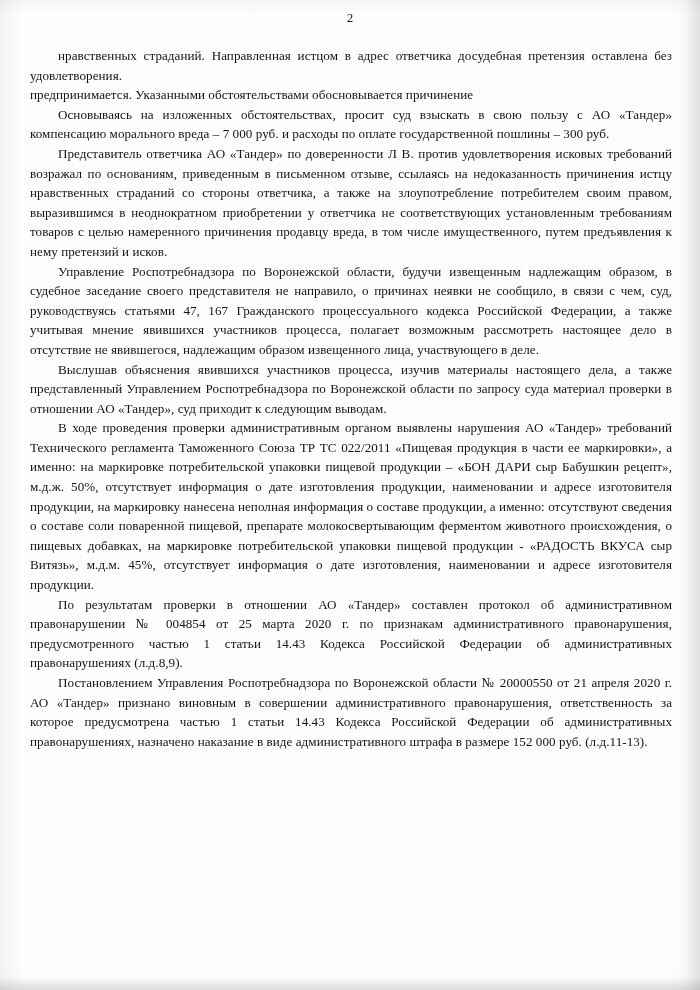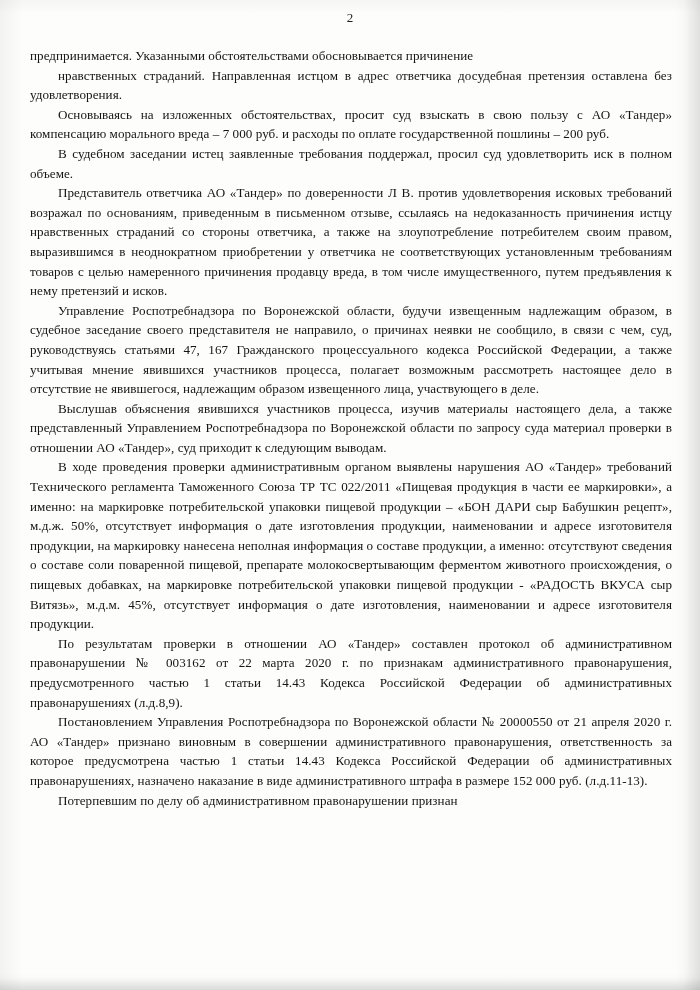--- a/index.html
+++ b/index.html
@@ -80,28 +80,26 @@
   }
 </style>
 </head>
 <body>
 
 <div class="page">
 
   <div class="page-number">2</div>
 
   <div class="doc-body">
+    <p class="para indent">нравственных страданий. Направленная истцом в адрес ответчика досудебная претензия оставлена без удовлетворения.</p>
     <p class="para">предпринимается. Указанными обстоятельствами обосновывается причинение</p>
-    <p class="para indent">нравственных страданий. Направленная истцом в адрес ответчика досудебная претензия оставлена без удовлетворения.</p>
-    <p class="para indent">Основываясь на изложенных обстоятельствах, просит суд взыскать в свою пользу с АО «Тандер» компенсацию морального вреда – 7 000 руб. и расходы по оплате государственной пошлины – 200 руб.</p>
-    <p class="para indent">В судебном заседании истец заявленные требования поддержал, просил суд удовлетворить иск в полном объеме.</p>
+    <p class="para indent">Основываясь на изложенных обстоятельствах, просит суд взыскать в свою пользу с АО «Тандер» компенсацию морального вреда – 7 000 руб. и расходы по оплате государственной пошлины – 300 руб.</p>
     <p class="para indent">Представитель ответчика АО «Тандер» по доверенности Л В. против удовлетворения исковых требований возражал по основаниям, приведенным в письменном отзыве, ссылаясь на недоказанность причинения истцу нравственных страданий со стороны ответчика, а также на злоупотребление потребителем своим правом, выразившимся в неоднократном приобретении у ответчика не соответствующих установленным требованиям товаров с целью намеренного причинения продавцу вреда, в том числе имущественного, путем предъявления к нему претензий и исков.</p>
     <p class="para indent">Управление Роспотребнадзора по Воронежской области, будучи извещенным надлежащим образом, в судебное заседание своего представителя не направило, о причинах неявки не сообщило, в связи с чем, суд, руководствуясь статьями 47, 167 Гражданского процессуального кодекса Российской Федерации, а также учитывая мнение явившихся участников процесса, полагает возможным рассмотреть настоящее дело в отсутствие не явившегося, надлежащим образом извещенного лица, участвующего в деле.</p>
     <p class="para indent">Выслушав объяснения явившихся участников процесса, изучив материалы настоящего дела, а также представленный Управлением Роспотребнадзора по Воронежской области по запросу суда материал проверки в отношении АО «Тандер», суд приходит к следующим выводам.</p>
     <p class="para indent">В ходе проведения проверки административным органом выявлены нарушения АО «Тандер» требований Технического регламента Таможенного Союза ТР ТС 022/2011 «Пищевая продукция в части ее маркировки», а именно: на маркировке потребительской упаковки пищевой продукции – «БОН ДАРИ сыр Бабушкин рецепт», м.д.ж. 50%, отсутствует информация о дате изготовления продукции, наименовании и адресе изготовителя продукции, на маркировку нанесена неполная информация о составе продукции, а именно: отсутствуют сведения о составе соли поваренной пищевой, препарате молокосвертывающим ферментом животного происхождения, о пищевых добавках, на маркировке потребительской упаковки пищевой продукции - «РАДОСТЬ ВКУСА сыр Витязь», м.д.м. 45%, отсутствует информация о дате изготовления, наименовании и адресе изготовителя продукции.</p>
-    <p class="para indent">По результатам проверки в отношении АО «Тандер» составлен протокол об административном правонарушении № 003162 от 22 марта 2020 г. по признакам административного правонарушения, предусмотренного частью 1 статьи 14.43 Кодекса Российской Федерации об административных правонарушениях (л.д.8,9).</p>
+    <p class="para indent">По результатам проверки в отношении АО «Тандер» составлен протокол об административном правонарушении № 004854 от 25 марта 2020 г. по признакам административного правонарушения, предусмотренного частью 1 статьи 14.43 Кодекса Российской Федерации об административных правонарушениях (л.д.8,9).</p>
     <p class="para indent">Постановлением Управления Роспотребнадзора по Воронежской области № 20000550 от 21 апреля 2020 г. АО «Тандер» признано виновным в совершении административного правонарушения, ответственность за которое предусмотрена частью 1 статьи 14.43 Кодекса Российской Федерации об административных правонарушениях, назначено наказание в виде административного штрафа в размере 152 000 руб. (л.д.11-13).</p>
-    <p class="para indent">Потерпевшим по делу об административном правонарушении признан</p>
   </div>
 
   <div class="edge-curl"></div>
   <div class="bottom-shadow"></div>
 </div>
 
 </body></html>

